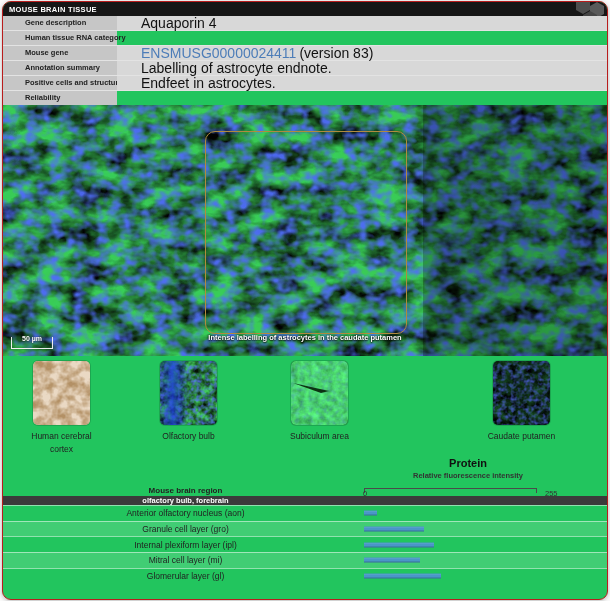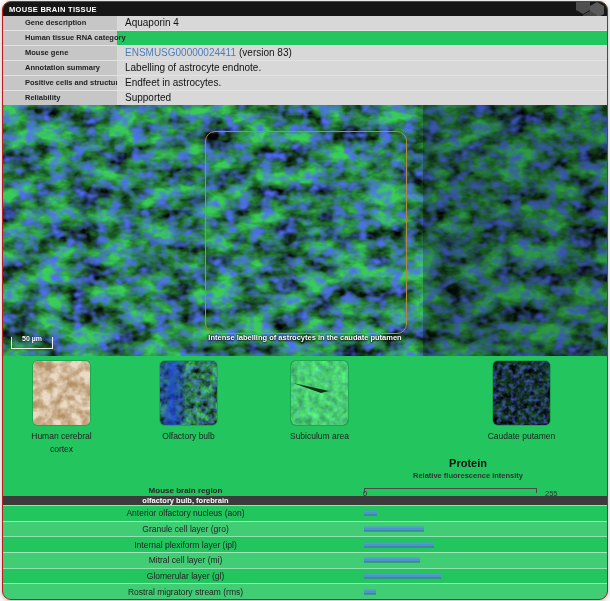--- a/index.html
+++ b/index.html
@@ -9,21 +9,21 @@
   
   .titlebar{position:absolute;left:0;top:0;right:0;height:14px;background:#161616;color:#fff;
     overflow:hidden;}
   .titlebar .tb-text{position:absolute;left:6px;top:3px;font-size:7.5px;font-weight:bold;letter-spacing:.3px;}
   .tb-hex{position:absolute;right:2px;top:0;}
   
   .info{position:absolute;left:0;top:14px;right:0;}
   .irow{display:flex;height:14px;border-bottom:1px solid #e3e3e3;}
   .ilabel{width:92px;padding-left:22px;background:#c6c6c6;font-size:7.5px;font-weight:bold;color:#222;
     line-height:14px;white-space:nowrap;}
-  .ivalue{flex:1;padding-left:8px;background:#d8d8d8;font-size:10px;color:#111;line-height:14px;white-space:nowrap;}
+  .ivalue{flex:1;padding-left:24px;background:#d8d8d8;font-size:14px;color:#111;line-height:14px;white-space:nowrap;}
   .gene-link{color:#4d7db8;text-decoration:none;cursor:pointer;}
   .gene-suffix{margin-left:3px;}
   
   .micro{position:absolute;left:0;top:103px;width:604px;height:251px;background:#020202;overflow:hidden;}
   .micro svg{position:absolute;left:0;top:0;}
   .hl-box{position:absolute;left:202px;top:26px;width:200px;height:201px;border:1px solid #b08a3e;
     border-radius:10px;}
   .micro-caption{position:absolute;left:152px;top:228px;width:300px;text-align:center;color:#fff;
     font-size:7.5px;font-weight:bold;text-shadow:0 0 2px #000,0 1px 2px #000;}
   .scalebar{position:absolute;left:8px;top:232px;width:40px;height:11px;border-left:1px solid #eee;
@@ -124,21 +124,20 @@
     <div class="irow">
       <div class="ilabel">Annotation summary</div>
       <div class="ivalue">Labelling of astrocyte endnote.</div>
     </div>
     <div class="irow">
       <div class="ilabel">Positive cells and structures</div>
       <div class="ivalue">Endfeet in astrocytes.</div>
     </div>
     <div class="irow">
       <div class="ilabel">Reliability</div>
-      <div class="ivalue">Supported</div>
     </div>
   </div>
 
   <div class="micro">
     <svg width="604" height="251">
       <rect width="604" height="251" fill="#020202"></rect>
       <rect width="604" height="251" filter="url(#fGreen)"></rect>
       <rect width="604" height="251" filter="url(#fGreenFine)" opacity="0.55"></rect>
       <rect width="604" height="251" filter="url(#fBlueM)" opacity="0.95"></rect>
       <rect x="420" width="184" height="251" fill="#000" opacity="0.25"></rect>
@@ -214,20 +213,16 @@
           <div class="cbar" style="width: 70.4px; background: rgb(74, 150, 200);"></div>
         </div>
         <div class="crow alt">
           <div class="clabel">Mitral cell layer (mi)</div>
           <div class="cbar" style="width: 56.3px; background: rgb(74, 150, 200);"></div>
         </div>
         <div class="crow">
           <div class="clabel">Glomerular layer (gl)</div>
           <div class="cbar" style="width: 77.1px; background: rgb(74, 150, 200);"></div>
         </div>
-        <div class="crow alt">
-          <div class="clabel">Rostral migratory stream (rms)</div>
-          <div class="cbar" style="width: 12.1px; background: rgb(74, 150, 200);"></div>
-        </div>
       </div>
   </div>
 
 </div>
 
 </body></html>

